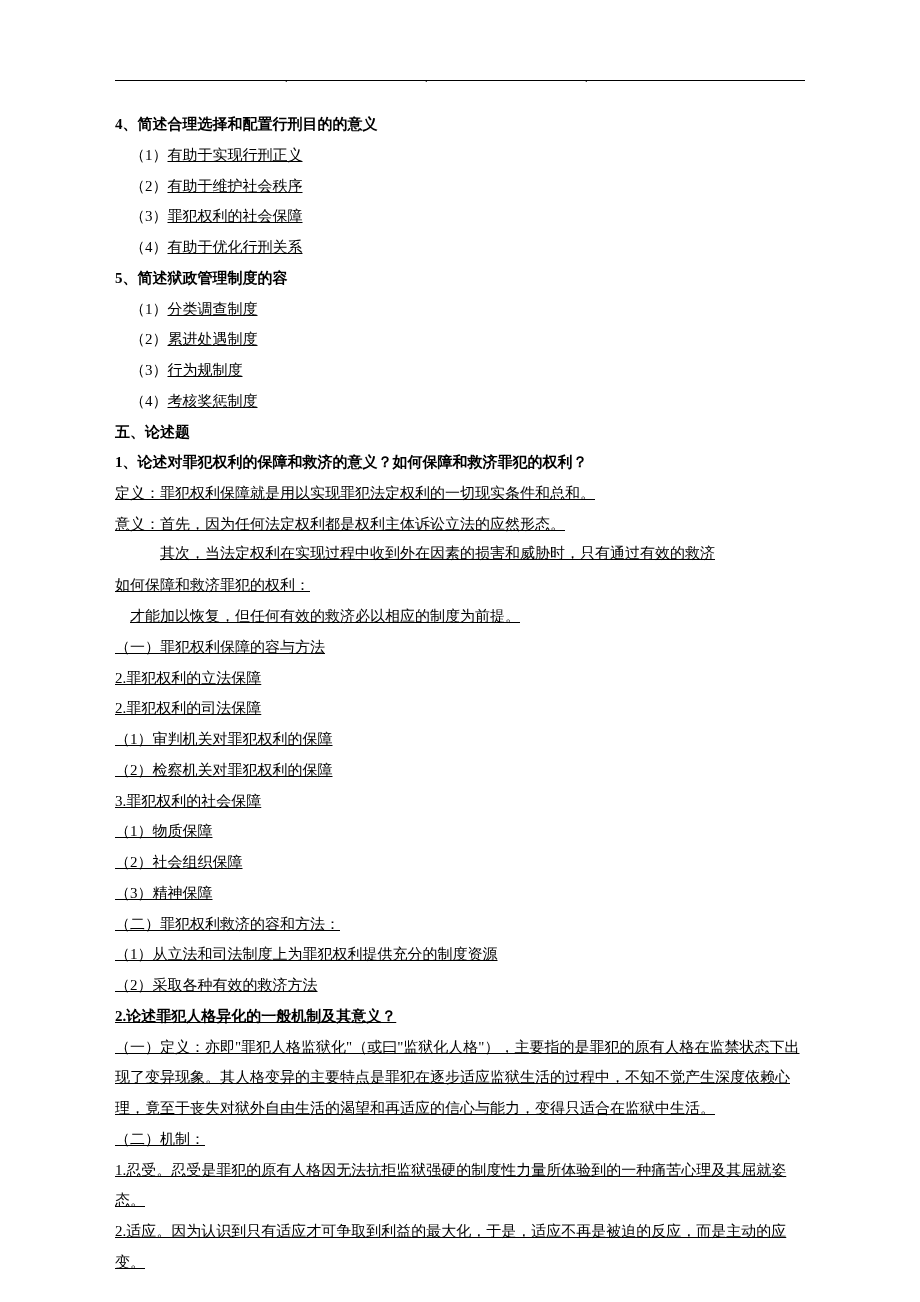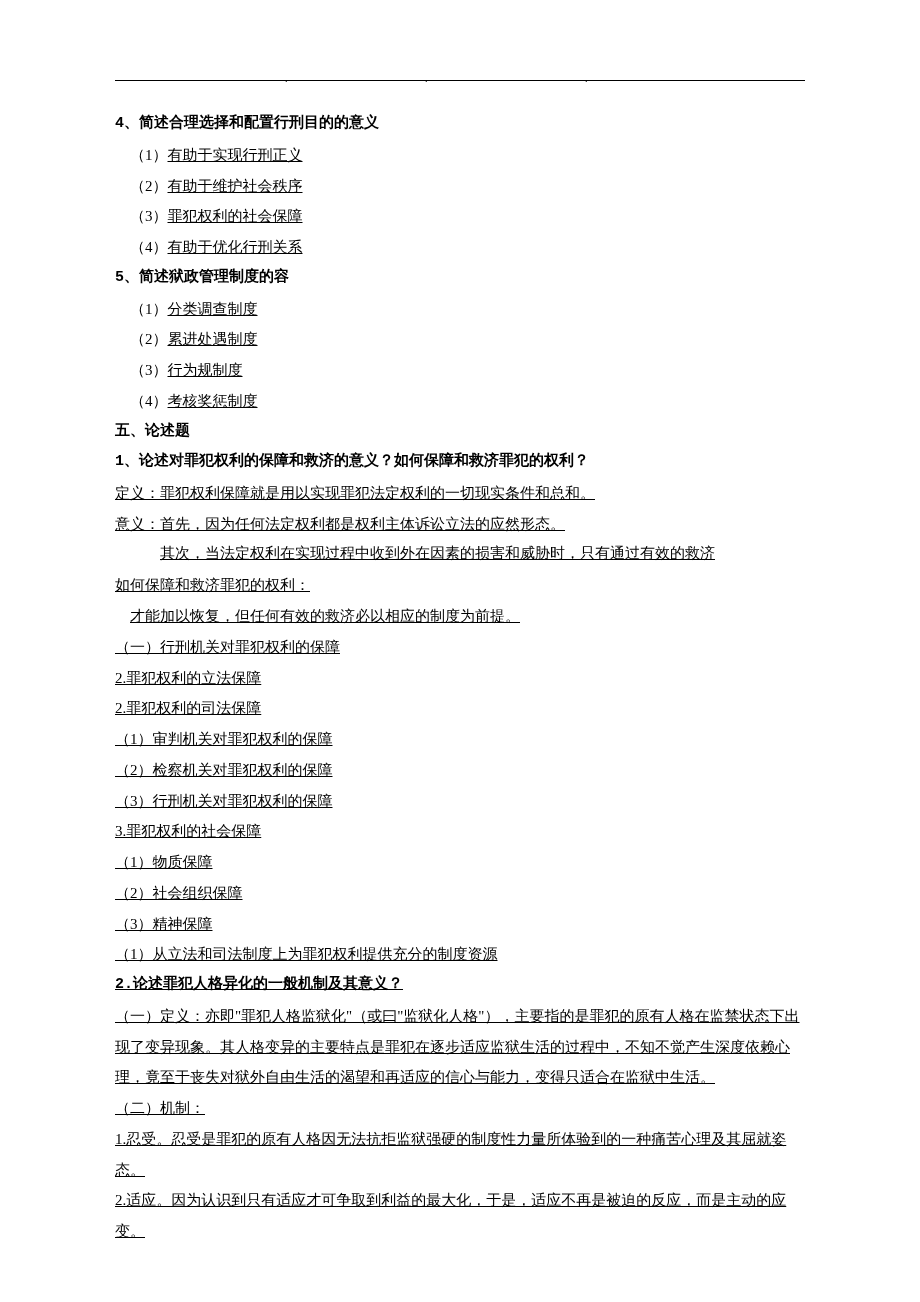--- a/index.html
+++ b/index.html
@@ -32,21 +32,20 @@
     letter-spacing: 0;
   }
   .top-dots .d1 { position:absolute; left: 170px; }
   .top-dots .d2 { position:absolute; left: 310px; }
   .top-dots .d3 { position:absolute; left: 470px; }
   .u { text-decoration: underline; }
   .indent1 { padding-left: 1em; }
   .double-indent { padding-left: 3em; font-family: Liberation Mono, monospace; }
   .heading {
     font-weight: bold;
-    font-family: Liberation Mono, monospace;
   }
 </style>
 </head>
 <body>
 
 <div class="page">
 
   <div class="top-rule">
     <div class="top-dots">
       <span class="d1">.</span>
@@ -68,31 +67,32 @@
   <div class="indent1"><span>（4）</span><span class="u">考核奖惩制度</span></div>
 
   <div class="heading">五、论述题</div>
 
   <div class="heading">1、论述对罪犯权利的保障和救济的意义？如何保障和救济罪犯的权利？</div>
   <div class="u">定义：罪犯权利保障就是用以实现罪犯法定权利的一切现实条件和总和。</div>
   <div class="u">意义：首先，因为任何法定权利都是权利主体诉讼立法的应然形态。</div>
   <div class="u double-indent">其次，当法定权利在实现过程中收到外在因素的损害和威胁时，只有通过有效的救济</div>
   <div class="u">如何保障和救济罪犯的权利：</div>
   <div class="u indent1">才能加以恢复，但任何有效的救济必以相应的制度为前提。</div>
-  <div class="u">（一）行刑机关对罪犯权利的保障</div>
+  <div class="u">（一）罪犯权利保障的容与方法</div>
   <div class="u"> 2.罪犯权利的立法保障 </div>
   <div class="u"> 2.罪犯权利的司法保障 </div>
   <div class="u">（1）审判机关对罪犯权利的保障</div>
   <div class="u">（2）检察机关对罪犯权利的保障</div>
-  <div class="u">（3）行刑机关对罪犯权利的保障</div>
   <div class="u"> 3.罪犯权利的社会保障   </div>
   <div class="u">（1）物质保障</div>
   <div class="u">（2）社会组织保障</div>
   <div class="u">（3）精神保障</div>
+  <div class="u">（二）罪犯权利救济的容和方法：</div>
   <div class="u">（1）从立法和司法制度上为罪犯权利提供充分的制度资源    </div>
+  <div class="u">（2）采取各种有效的救济方法</div>
 
   <div class="heading u">2.论述罪犯人格异化的一般机制及其意义？</div>
   <div class="u">（一）定义：亦即"罪犯人格监狱化"（或曰"监狱化人格"），主要指的是罪犯的原有人格在监禁状态下出现了变异现象。其人格变异的主要特点是罪犯在逐步适应监狱生活的过程中，不知不觉产生深度依赖心理，竟至于丧失对狱外自由生活的渴望和再适应的信心与能力，变得只适合在监狱中生活。</div>
   <div class="u">（二）机制：</div>
   <div class="u"> 1.忍受。忍受是罪犯的原有人格因无法抗拒监狱强硬的制度性力量所体验到的一种痛苦心理及其屈就姿态。</div>
   <div class="u"> 2.适应。因为认识到只有适应才可争取到利益的最大化，于是，适应不再是被迫的反应，而是主动的应变。</div>
 
 </div>
 
 </body></html>

